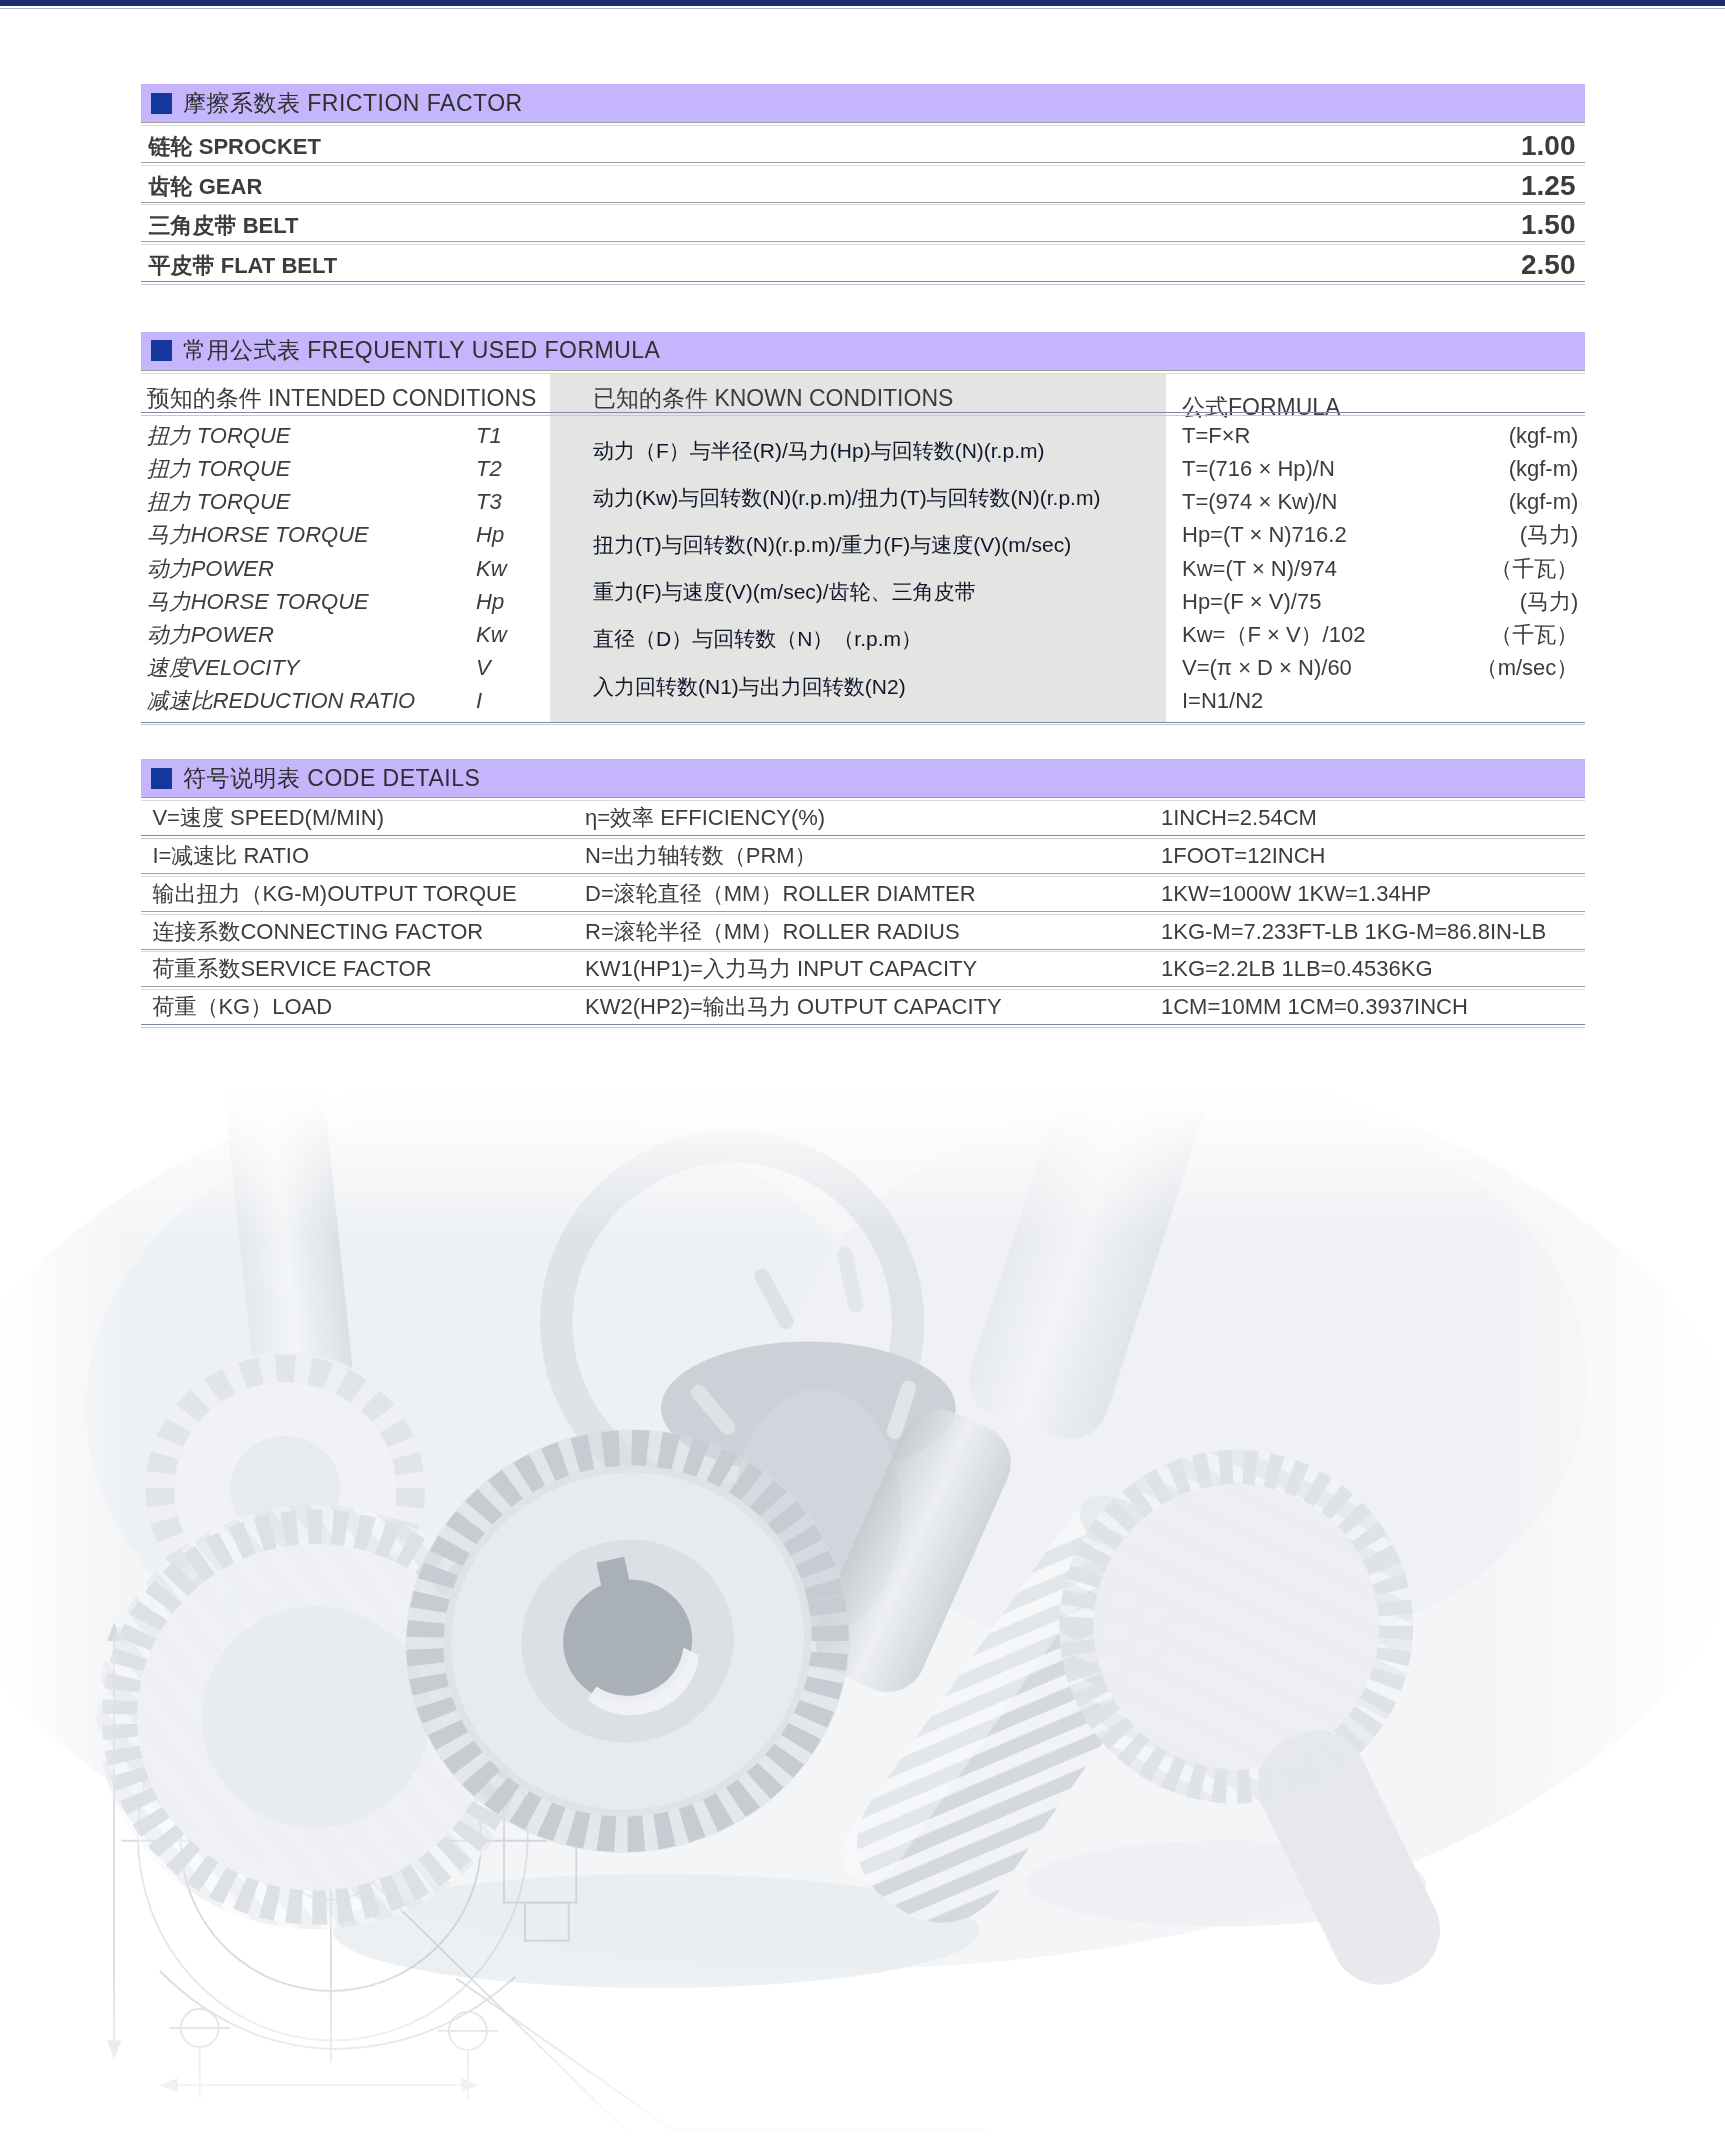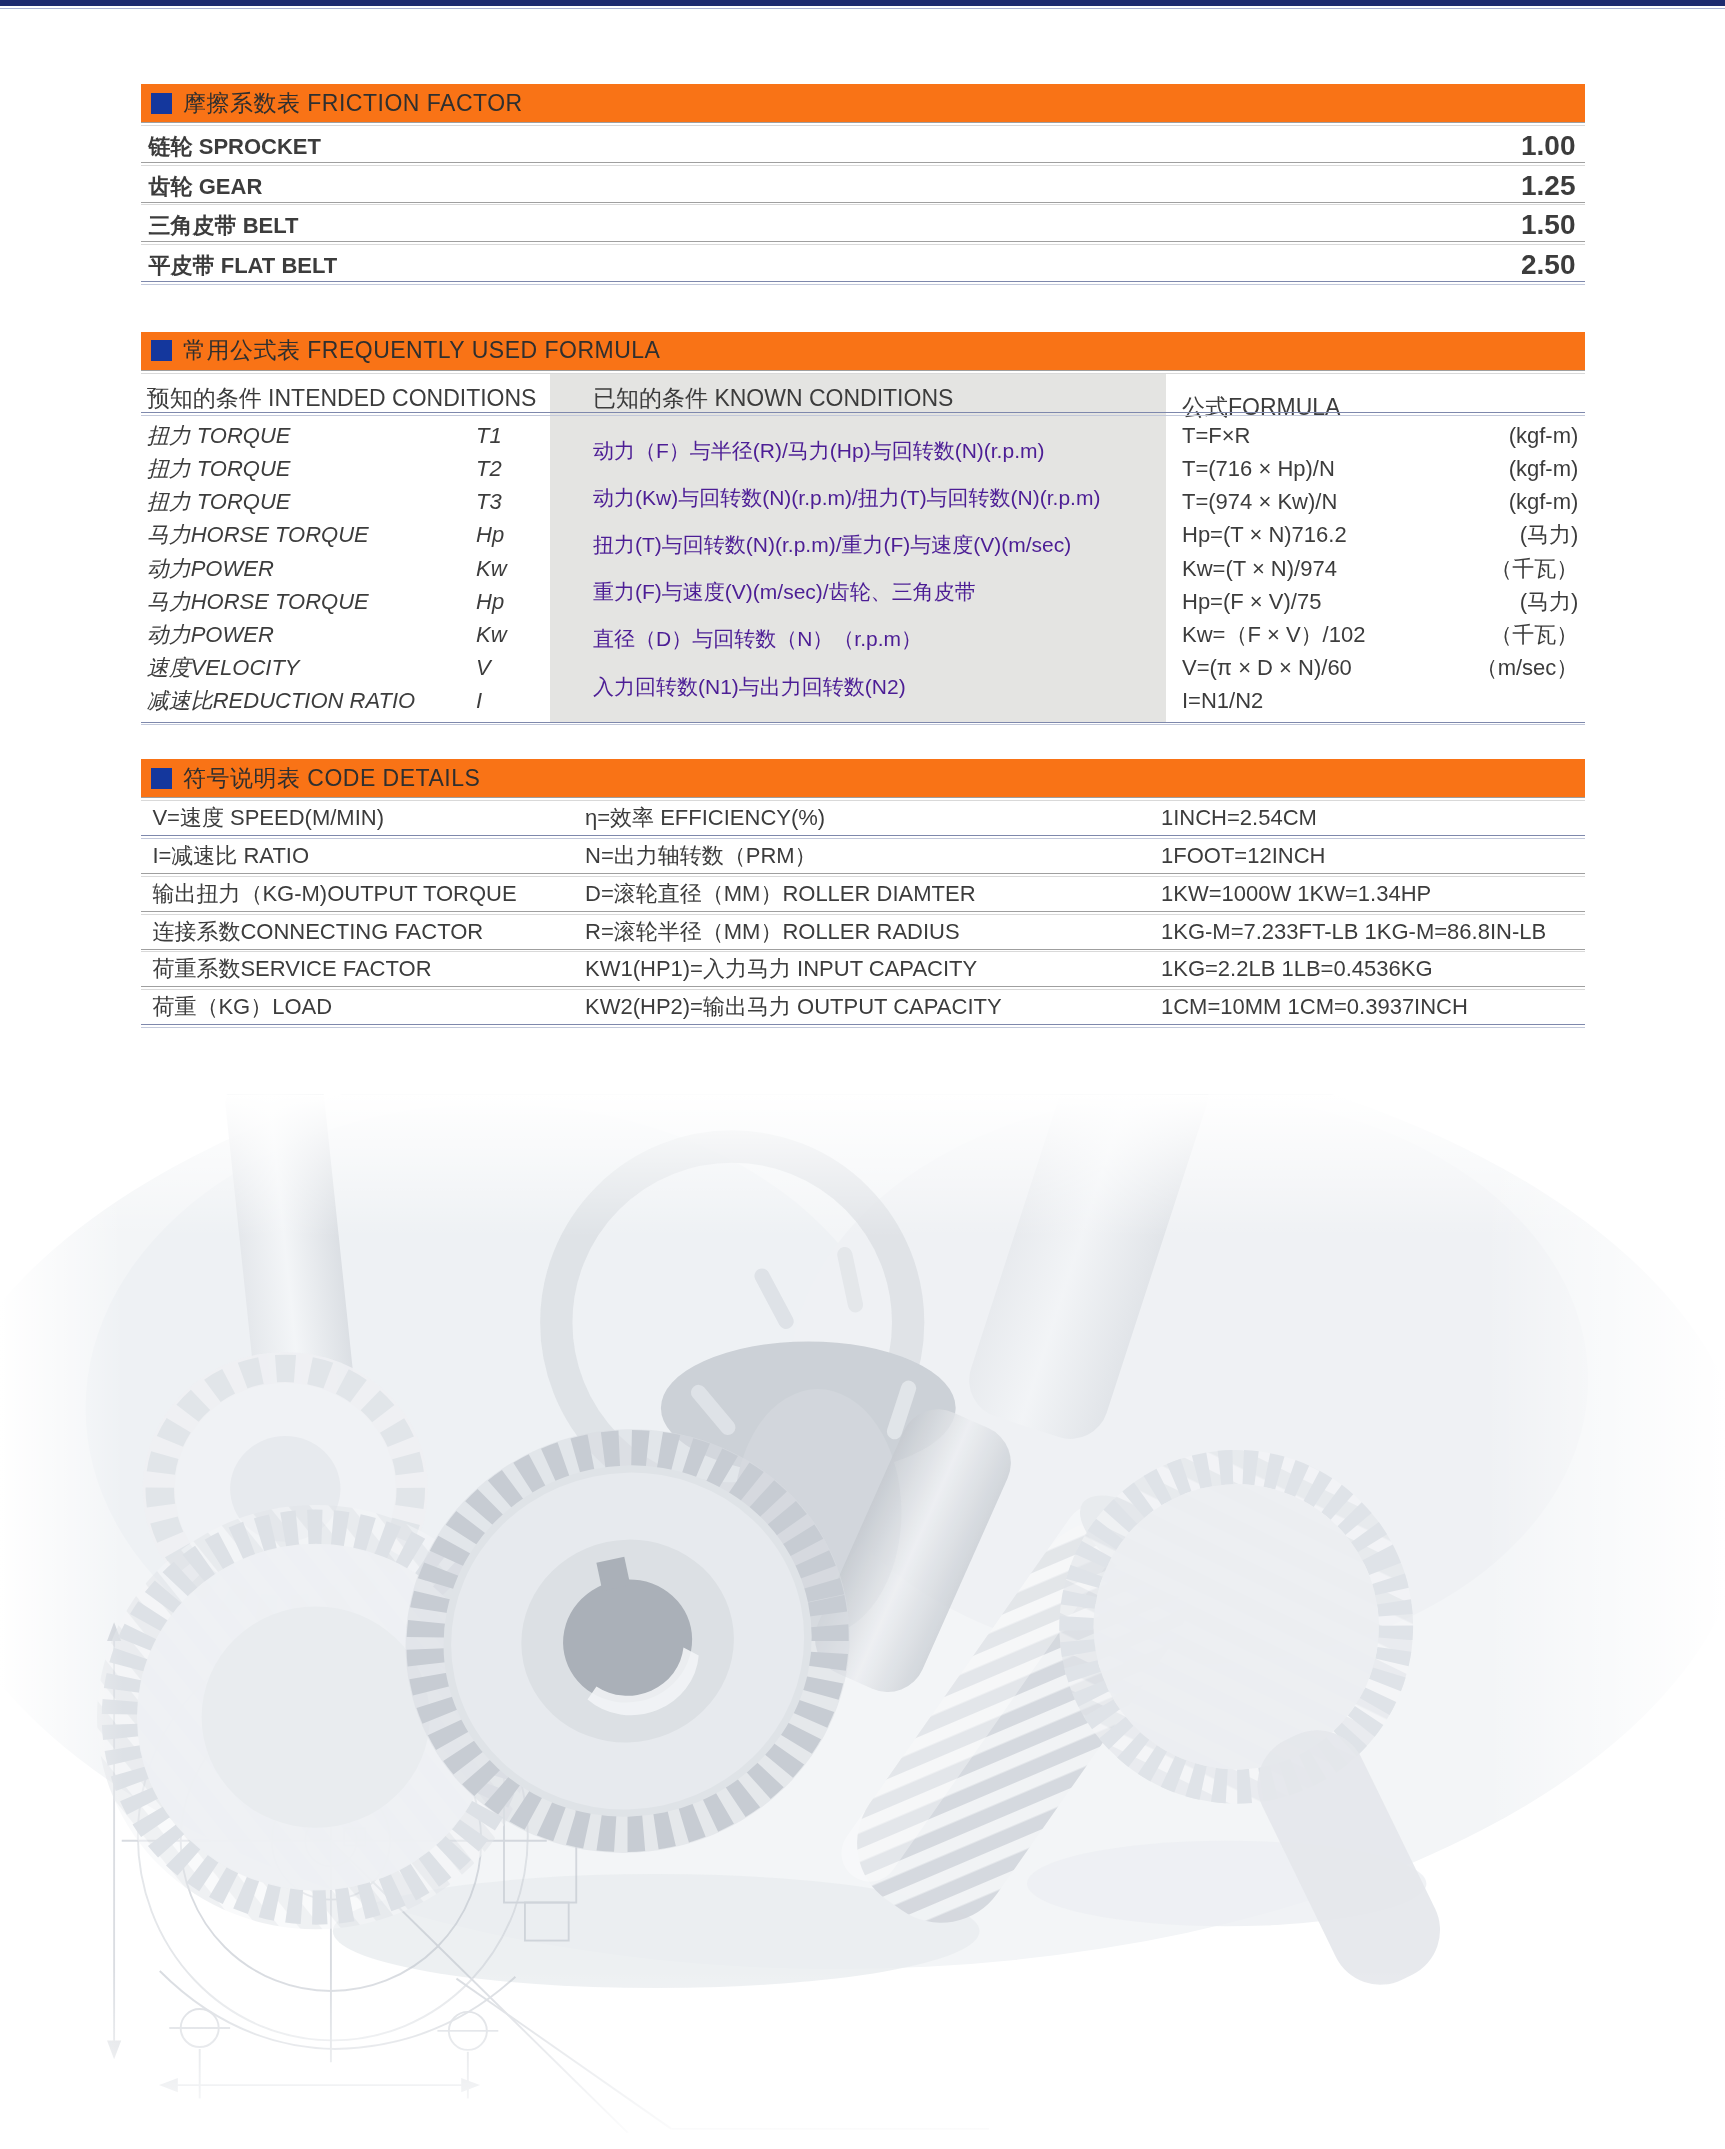--- a/index.html
+++ b/index.html
@@ -19,21 +19,21 @@
 
   
   .content{position:absolute;left:141px;top:0;width:1444px;}
 
   section{display:block;}
   .sec-friction{margin-top:84px;}
   .sec-formula{margin-top:47px;}
   .sec-code{margin-top:34px;}
 
   .sec-head{
-    height:38px;background:#f97316;
+    height:38px;background:#c4b5fd;
     display:flex;align-items:center;
     padding-left:9.5px;box-sizing:border-box;
   }
   .bullet{
     width:21px;height:21px;background:#14379d;
     display:inline-block;margin-right:11.4px;flex:0 0 auto;
   }
   .sec-title{font-size:23px;color:#2f2f2f;letter-spacing:0.5px;white-space:nowrap;}
 
   
@@ -60,21 +60,21 @@
   .f-body{
     position:relative;z-index:1;
     display:grid;grid-template-columns:409px 616px 418px;
     height:306px;
   }
   .f-left{display:flex;flex-direction:column;justify-content:space-around;padding:3.8px 0;font-style:italic;}
   .cond-row{position:relative;height:28.5px;display:flex;align-items:center;font-size:22px;white-space:nowrap;}
   .cond-row .clabel{padding-left:5.7px;}
   .cond-row .sym{position:absolute;left:335px;}
   .f-mid{display:flex;flex-direction:column;justify-content:space-around;padding:11.4px 23px 11.4px 43px;}
-  .known-line{font-size:21px;color:#4c1d95;white-space:nowrap;}
+  .known-line{font-size:21px;color:#0f172a;white-space:nowrap;}
   .f-right{display:flex;flex-direction:column;justify-content:space-around;padding:3.8px 0;}
   .formula-row{height:28.5px;display:flex;align-items:center;justify-content:space-between;font-size:22px;white-space:nowrap;gap:12px;}
   .formula-row .fx{padding-left:16px;}
   .formula-row .unit{padding-right:5.7px;}
 
   
   .crow{
     height:34px;display:grid;grid-template-columns:444px 576px 423px;
     align-items:center;font-size:22px;
   }

